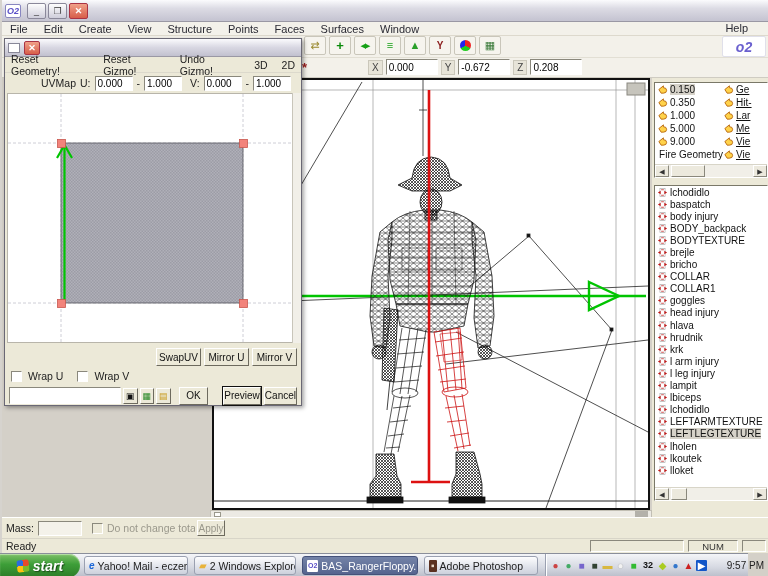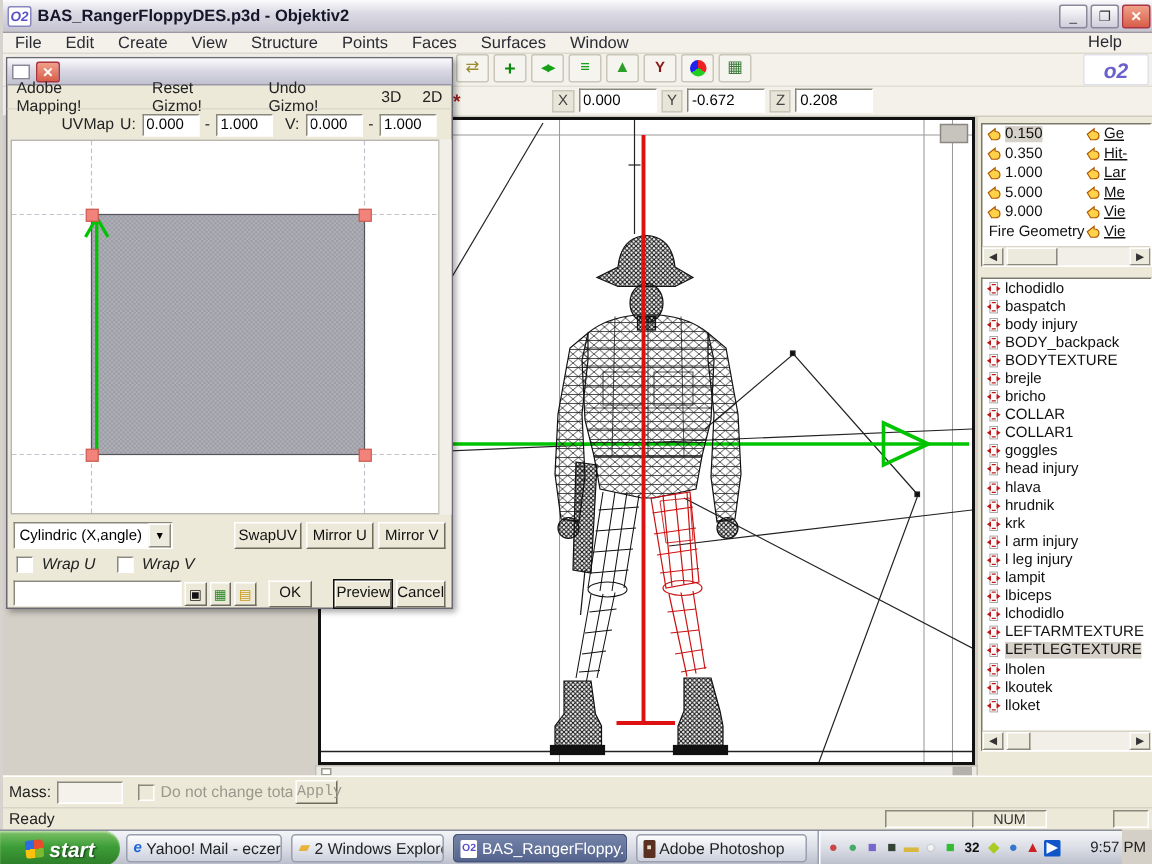--- a/index.html
+++ b/index.html
@@ -71,34 +71,34 @@
   .uvrow{height:20px;display:flex;align-items:center;gap:4px;padding:0 4px;font-size:10.5px;color:#222;margin-left:32px;}
   .uvinp{width:38px;height:15px;font-size:10px;border:1px solid;border-color:#8a887c #fff #fff #8a887c;background:#fff;padding:0 2px;}
   .dlg-canvas{position:absolute;left:2px;top:54px;width:286px;height:250px;background:#fff;border:1px solid #b8b5aa;}
   .dlg-vscroll{position:absolute;right:0px;top:54px;width:9px;height:250px;background:#f1efe8;border-left:1px solid #c8c5ba;}
   .dlg-row1{position:absolute;left:0;top:308px;width:100%;height:20px;display:flex;align-items:center;padding:0 4px;}
   .combo{width:106px;height:18px;background:#fff;border:1px solid;border-color:#8a887c #fff #fff #8a887c;font-size:10px;display:flex;align-items:center;}
   .combo span{flex:1;padding:0 3px;white-space:nowrap;overflow:hidden;}
   .combo .drop{width:15px;height:16px;background:#ece9dd;border:1px solid;border-color:#fff #8a887c #8a887c #fff;font-size:7px;text-align:center;line-height:15px;flex:none;}
   .btn{height:18px;background:#ece9d8;border:1px solid;border-color:#fff #6d6a5e #6d6a5e #fff;font-size:10px;color:#111;text-align:center;}
   .mirbtn{width:45px;margin-left:3px;}
-  .dlg-row2{position:absolute;left:0;top:330px;width:100%;height:14px;display:flex;align-items:center;gap:6px;padding:0 6px;font-size:10.5px;color:#222;font-style:italic;}
+  .dlg-row2{position:absolute;left:0;top:330px;width:100%;height:14px;display:flex;align-items:center;gap:6px;padding:0 6px;font-size:10.5px;color:#222;}
   .cb{width:11px;height:11px;background:#fff;border:1px solid;border-color:#8a887c #fff #fff #8a887c;}
   .dlg-row3{position:absolute;left:0;top:347px;width:100%;height:19px;display:flex;align-items:center;padding:0 4px;}
   .texinp{width:112px;height:17px;border:1px solid;border-color:#8a887c #fff #fff #8a887c;background:#fff;font-size:10px;}
   .mini{width:17px;height:16px;margin-left:2px;font-size:9px;line-height:14px;padding:0;}
   .okbtn{width:35px;margin-left:8px;}
   .prevbtn{width:42px;margin-left:15px;outline:1px solid #111;}
   .canbtn{width:39px;margin-left:3px;}
 
   
   .massrow{position:absolute;left:0;top:517px;width:768px;height:21px;background:#ece9d8;border-top:1px solid #fff;display:flex;align-items:center;font-size:10.5px;color:#222;padding:0 4px;}
   .massinp{width:44px;height:15px;border:1px solid;border-color:#8a887c #fff #fff #8a887c;background:#f4f2ea;margin-left:4px;}
   .gray{color:#9a988c;}
-  .applybtn{width:28px;height:16px;font-size:10px;color:#9a988c;margin-left:2px;font-family:Liberation Mono, monospace;}
+  .applybtn{width:28px;height:16px;font-size:10px;color:#9a988c;margin-left:2px;}
   .statusbar{position:absolute;left:0;top:538px;width:768px;height:15px;background:#ece9d8;border-top:1px solid #d8d5c8;font-size:10.5px;color:#222;}
   .statusbar .ready{position:absolute;left:4px;top:1px;}
   .spanel{position:absolute;top:1px;height:12px;border:1px solid;border-color:#8a887c #fff #fff #8a887c;font-size:9.5px;color:#333;text-align:center;line-height:11px;}
 
   
   .taskbar{position:absolute;left:0;top:553px;width:748px;height:23px;background:linear-gradient(#f4f5f8,#d6d9e2 60%,#bcc0cc);border-top:1px solid #8a8e9a;}
   .startbtn{position:absolute;left:0;top:0;width:80px;height:23px;border-radius:0 11px 11px 0;
     background:linear-gradient(#7ec168,#3d9e38 45%,#2d7d28);display:flex;align-items:center;justify-content:center;gap:4px;
     color:#fff;font-size:14px;font-weight:bold;font-style:italic;text-shadow:1px 1px 1px #1a4d18;box-shadow:inset 0 1px 1px #b8e0a8;}
   .flag{width:12px;height:12px;border-radius:2px;transform:rotate(-6deg);
@@ -113,21 +113,20 @@
   .tray-ic{display:inline-block;font-size:10px;line-height:11px;width:11px;text-align:center;}
   .clock{margin-left:auto;font-size:10px;color:#222;}
 </style>
 </head>
 <body>
 
 <div id="app">
 
   <div class="titlebar">
     <span class="app-ico">O2</span>
-    <span class="title-text">BAS_RangerFloppyDES.p3d - Objektiv2</span>
     <span class="winbtn">_</span>
     <span class="winbtn">❐</span>
     <span class="winbtn close">✕</span>
   </div>
 
   <div class="menubar">
 
   <span class="menu-item">File</span>
       <span class="menu-item">Edit</span>
       <span class="menu-item">Create</span>
@@ -617,21 +616,21 @@
     </div>
   </div>
 
   <div class="dialog">
     <div class="dlg-title">
       <span class="dlg-ico"></span>
       <span class="dlg-close">✕</span>
     </div>
     <div class="dlg-menu">
 
-    <span>Adobe Mapping!</span>
+    <span>Reset Geometry!</span>
         <span>Reset Gizmo!</span>
         <span>Undo Gizmo!</span>
         <span>3D</span>
         <span>2D</span>
       </div>
     <div class="uvrow">
       <span>UVMap</span>
       <span>U:</span>
       <input class="uvinp" value="0.000" style="">
       <span>-</span>
@@ -665,24 +664,20 @@
           <rect x="49.5" y="45.5" width="8" height="8"></rect>
           <rect x="231.5" y="45.5" width="8" height="8"></rect>
           <rect x="49.5" y="205.5" width="8" height="8"></rect>
           <rect x="231.5" y="205.5" width="8" height="8"></rect>
         </g>
       </svg>
     </div>
     <div class="dlg-vscroll"></div>
 
     <div class="dlg-row1">
-      <span class="combo">
-        <span>Cylindric (X,angle)</span>
-        <span class="drop">▼</span>
-      </span>
       <span style="flex:1"></span>
       <button class="btn mirbtn">SwapUV</button>
       <button class="btn mirbtn">Mirror U</button>
       <button class="btn mirbtn">Mirror V</button>
     </div>
 
     <div class="dlg-row2">
       <span class="cb"></span>
       <span>Wrap U</span>
       <span class="cb" style="margin-left:8px"></span>
@@ -704,21 +699,21 @@
     <span>Mass:</span>
     <input class="massinp" value="" style="">
     <span class="cb" style="margin-left:10px;background:#ece9d8;"></span>
     <span class="gray" style="margin-left:4px;max-width:88px;overflow:hidden;white-space:nowrap;">Do not change total m</span>
     <button class="btn applybtn">Apply</button>
   </div>
 
   <div class="statusbar">
     <span class="ready">Ready</span>
     <span class="spanel" style="left:588px;width:94px;"></span>
-    <span class="spanel" style="left:646px;width:50px;">NUM</span>
+    <span class="spanel" style="left:686px;width:50px;">NUM</span>
     <span class="spanel" style="left:740px;width:24px;"></span>
   </div>
 </div>
 
 <div class="taskbar">
   <div class="startbtn">
     <span class="flag"></span>
     <span>start</span>
   </div>
   <div>

